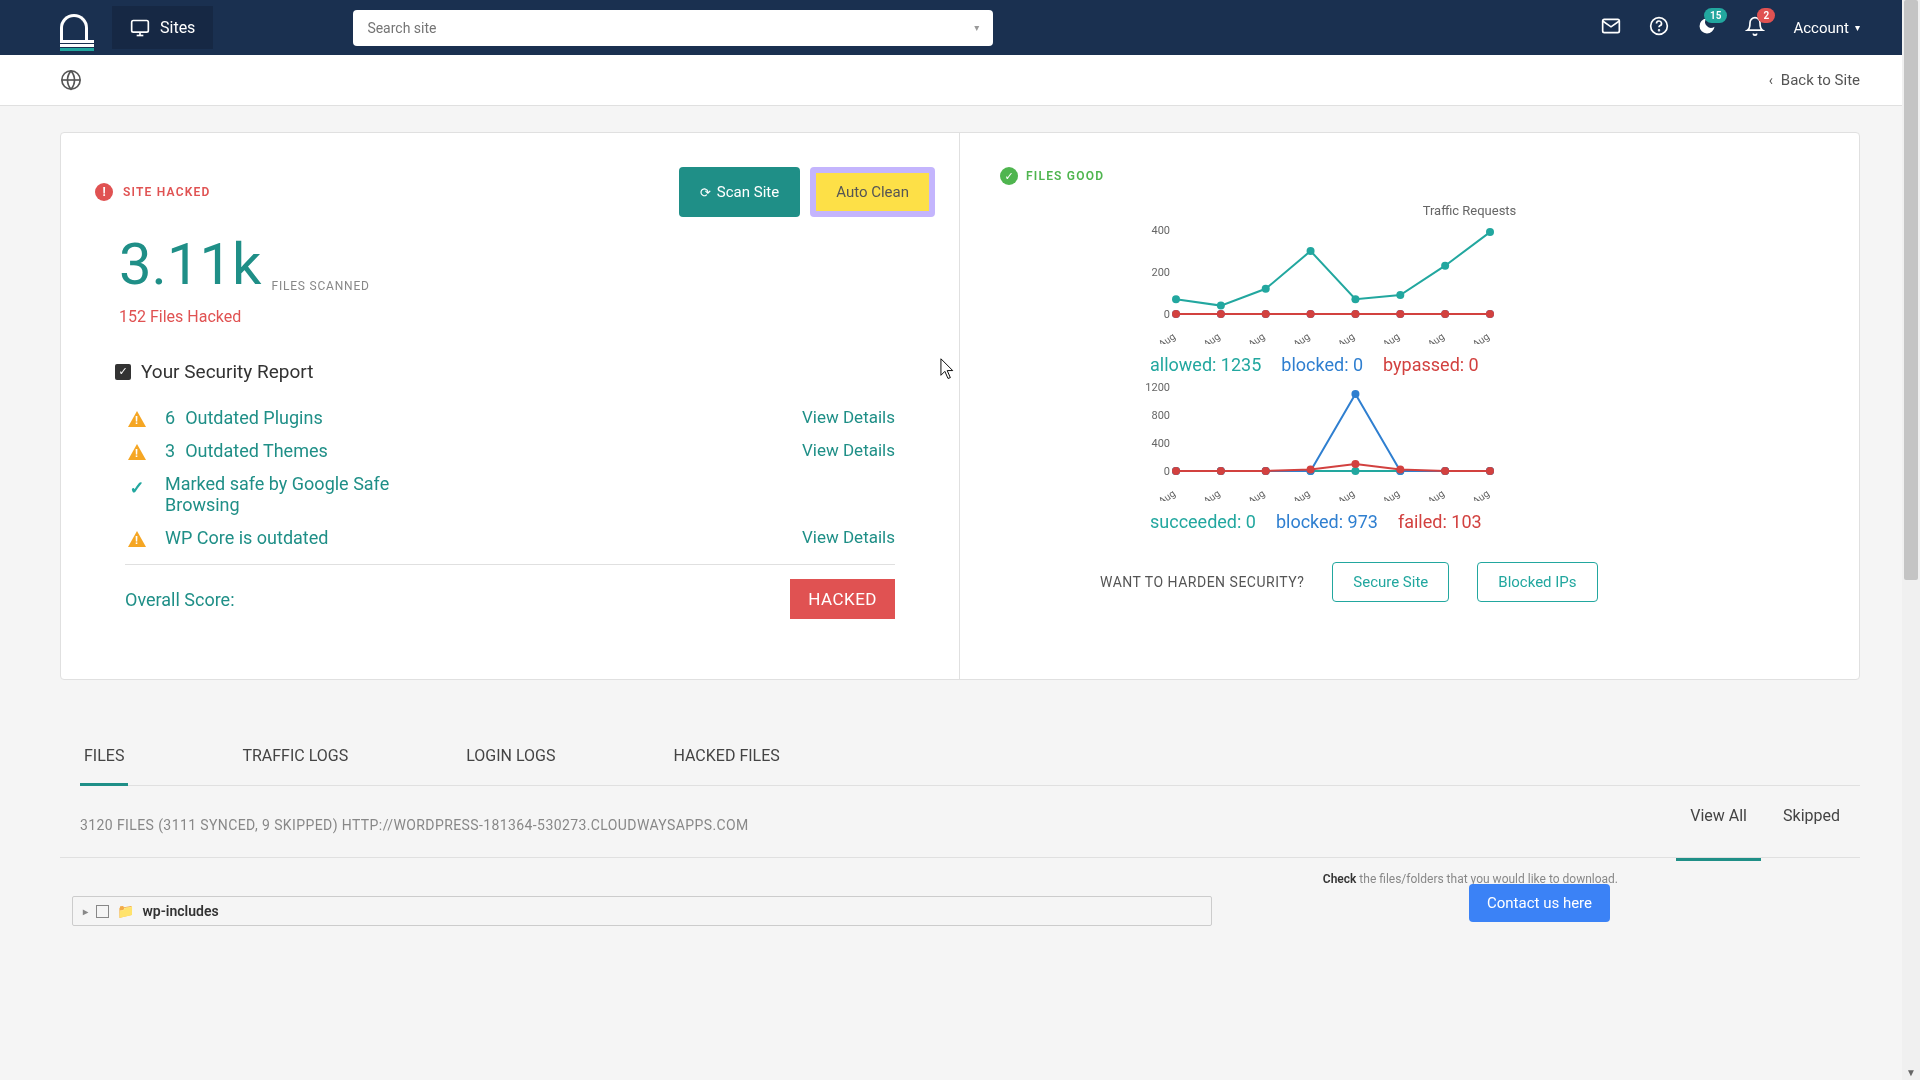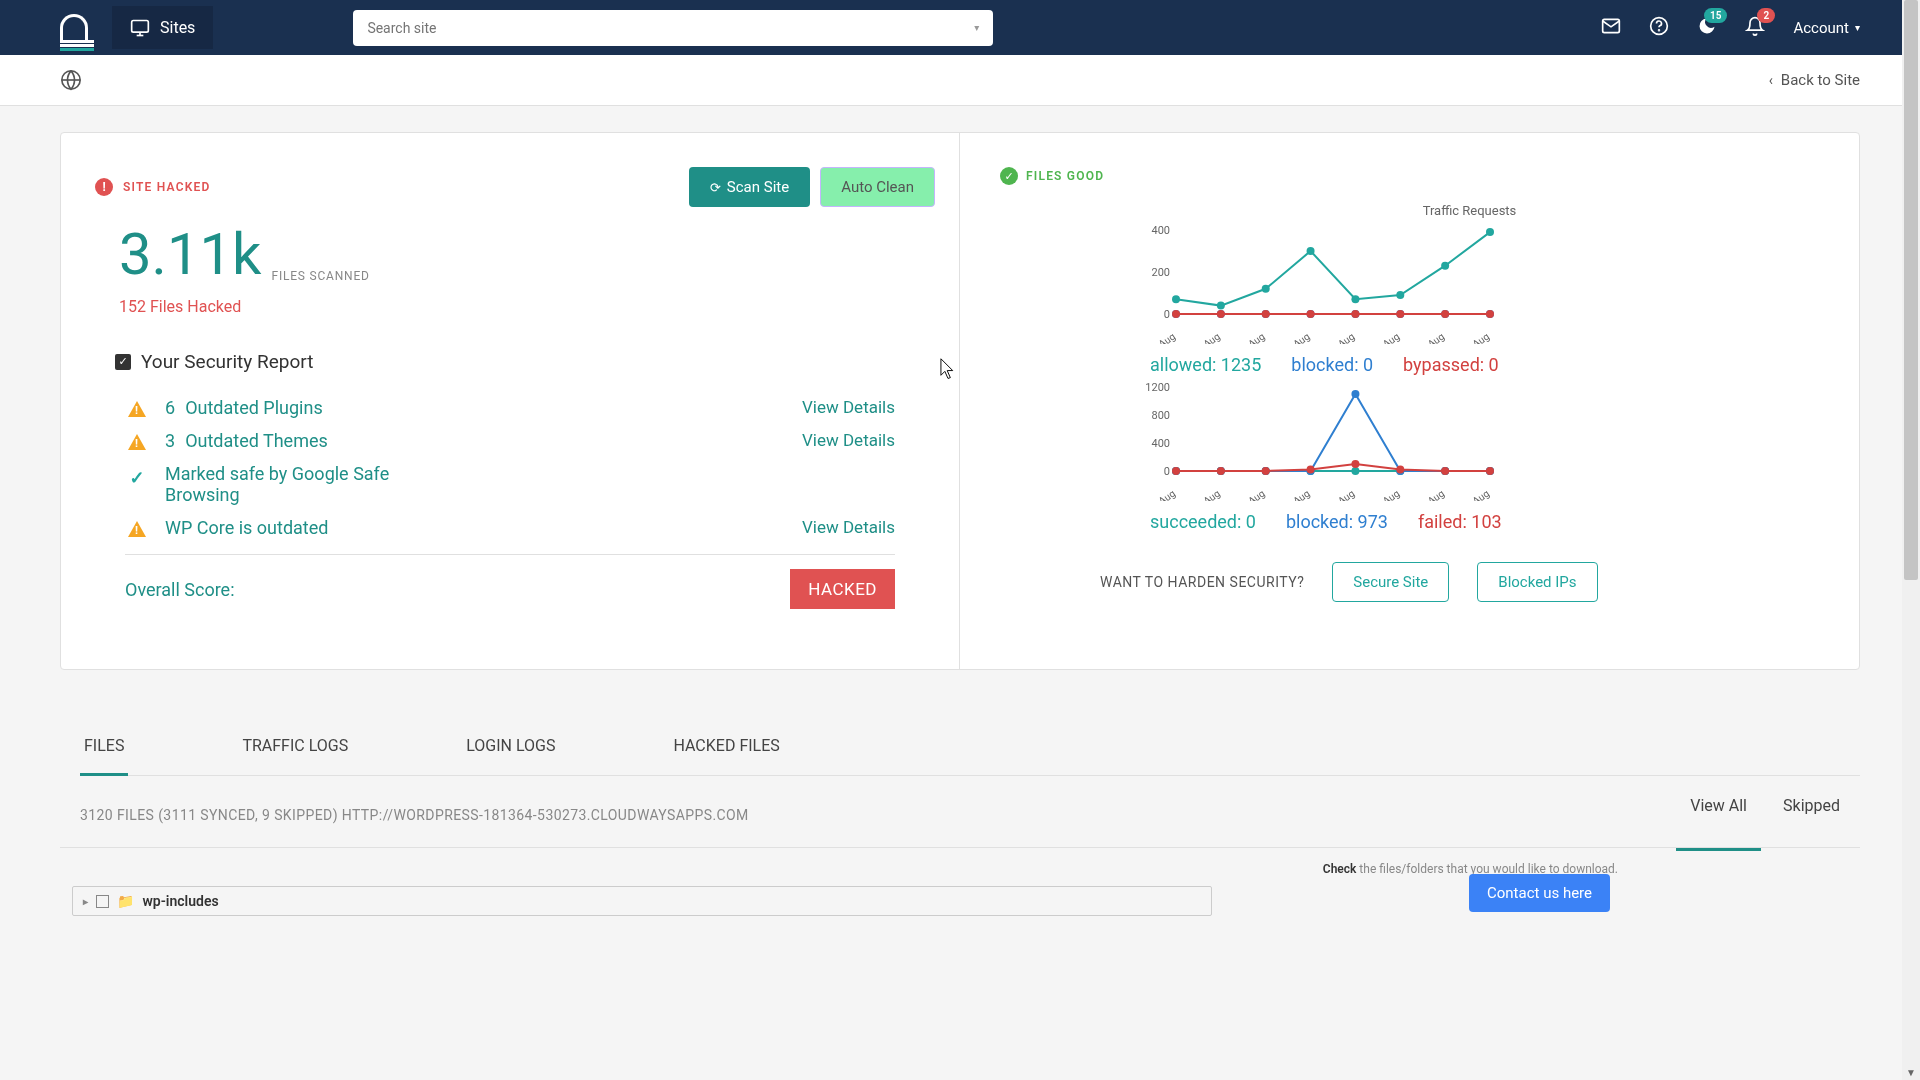--- a/index.html
+++ b/index.html
@@ -35,21 +35,21 @@
 .panel-left { width: 50%; padding: 34px 24px 60px 34px; border-right: 1px solid #e0e0e0; }
 .panel-right { width: 50%; padding: 34px 40px 30px; }
 
 
 .status-row { display: flex; align-items: center; gap: 10px; }
 .status-dot { width: 18px; height: 18px; border-radius: 50%; background: #e05252; color: #fff; font-size: 12px; font-weight: 700; display: flex; align-items: center; justify-content: center; }
 .status-text { color: #e05252; font-size: 12px; letter-spacing: 1.2px; font-weight: 600; }
 .status-actions { margin-left: auto; display: flex; gap: 10px; }
 .btn { padding: 10px 20px; border-radius: 4px; font-size: 15px; cursor: pointer; border: 1px solid transparent; }
 .btn-primary { background: #1f8f87; color: #fff; display: flex; align-items: center; gap: 6px; }
-.btn-outline { background: #86efac; border: 1px solid #c4b5fd; color: #555; }
+.btn-outline { background: #fde047; border: 6px solid #c4b5fd; color: #555; }
 .btn-outline-teal { background: #fff; border: 1px solid #22a79f; color: #22a79f; }
 
 .bignum { display: flex; align-items: flex-end; gap: 10px; margin: 18px 0 0 24px; }
 .bignum-val { font-size: 58px; font-weight: 400; color: #1f8f87; line-height: 1; }
 .bignum-label { font-size: 12px; letter-spacing: 0.8px; color: #888; }
 .hacked-count { color: #e05252; font-size: 16px; margin: 14px 0 0 24px; }
 
 .report-title { font-size: 19px; color: #333; margin: 34px 0 18px 20px; display: flex; align-items: center; gap: 10px; }
 .report-check { width: 16px; height: 16px; background: #333; color: #fff; font-size: 11px; display: flex; align-items: center; justify-content: center; border-radius: 2px; }
 
@@ -67,21 +67,21 @@
 .overall-label { color: #1f8f87; font-size: 18px; }
 .overall-badge { margin-left: auto; background: #e05252; color: #fff; padding: 10px 18px; font-size: 17px; letter-spacing: 0.5px; }
 
 
 .good-row { display: flex; align-items: center; gap: 8px; }
 .good-shield { width: 18px; height: 18px; background: #4fb54f; border-radius: 50%; color: #fff; font-size: 11px; display: flex; align-items: center; justify-content: center; }
 .good-text { color: #4fb54f; font-size: 12px; letter-spacing: 1.2px; font-weight: 600; }
 .chart-title { text-align: center; font-size: 13px; color: #666; margin-top: 18px; margin-left: 120px; }
 .chart { margin: 6px 0 0 140px; width: 350px; }
 .chart-svg { display: block; }
-.legend-row { display: flex; gap: 30px; margin: 10px 0 0 150px; font-size: 18px; }
+.legend-row { display: flex; gap: 20px; margin: 10px 0 0 150px; font-size: 18px; }
 .leg-a { color: #22a79f; }
 .leg-b { color: #2f7fd0; }
 .leg-c { color: #d2413f; }
 .harden-row { display: flex; align-items: center; gap: 28px; margin: 30px 0 0 100px; }
 .harden-q { font-size: 14px; letter-spacing: 0.5px; color: #555; }
 
 
 .tabs { display: flex; gap: 110px; margin: 56px 0 0 20px; border-bottom: 1px solid #e0e0e0; }
 .tab { font-size: 16px; color: #444; padding: 10px 4px 20px; cursor: pointer; position: relative; }
 .tab.active::after { content: ""; position: absolute; bottom: -1px; left: 0; right: 0; height: 3px; background: #1f8f87; }

